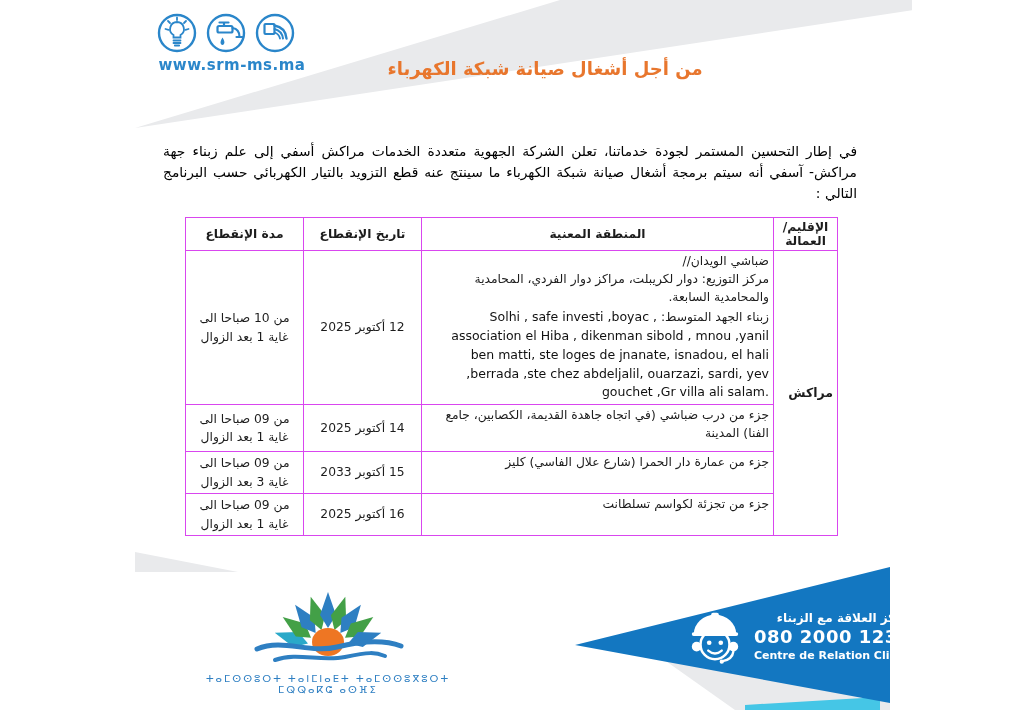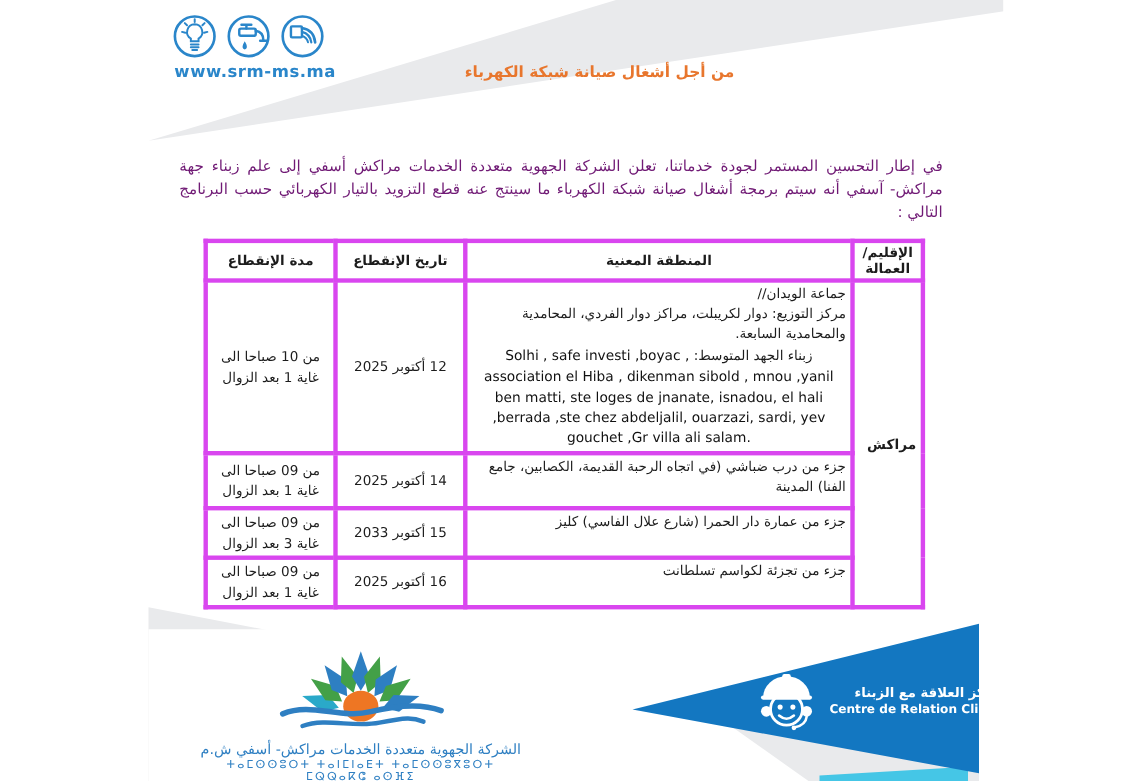--- a/index.html
+++ b/index.html
@@ -6,39 +6,39 @@
   .canvas{position:relative;width:912px;height:710px;background:#ffffff;overflow:hidden;
           font-family:"DejaVu Sans","Liberation Sans",sans-serif;color:#1c1c1c;}
   .bg{position:absolute;left:0;top:0;z-index:0;}
   .layer{position:absolute;z-index:2;}
 
   
   .icons-row{left:157px;top:13px;display:flex;gap:9px;}
   .website{left:143px;top:56px;width:178px;text-align:center;font-weight:bold;
            font-size:15px;color:#2a86ca;letter-spacing:.5px;}
   .title{left:310px;top:55px;width:470px;text-align:center;color:#e8762d;
-         font-weight:bold;font-size:14px;line-height:1.6;}
-
-  
-  .para{left:163px;width:694px;direction:rtl;text-align:justify;font-size:13.8px;line-height:1.52;color:#701a75;}
+         font-weight:bold;font-size:18px;line-height:1.6;}
+
+  
+  .para{left:163px;width:694px;direction:rtl;text-align:justify;font-size:13.8px;line-height:1.52;color:#000000;}
   .intro{top:141px;}
   .closing{top:497px;}
 
   
   .tbl-wrap{left:185px;top:217px;}
   table{border-collapse:collapse;direction:rtl;}
-  td,th{border:4px solid #d946ef;font-size:12.3px;padding:2px 4px;}
+  td,th{border:1px solid #d946ef;font-size:12.3px;padding:2px 4px;}
   th{font-weight:bold;text-align:center;height:20px;}
   col.c-region{width:64px;} col.c-area{width:352px;} col.c-date{width:118px;} col.c-dur{width:118px;}
   td.region{text-align:right;vertical-align:middle;font-weight:bold;font-size:12.5px;}
   td.date,td.dur{text-align:center;vertical-align:middle;line-height:1.5;}
   td.area{text-align:right;vertical-align:top;line-height:1.45;}
   tr.r1 td.area{height:140px;}
   tr.r2 td{height:42px;} tr.r3 td{height:34px;} tr.r4 td{height:34px;}
-  .latin-block{text-align:center;direction:rtl;margin-top:2px;line-height:1.5;}
+  .latin-block{text-align:right;direction:rtl;margin-top:2px;line-height:1.5;}
   .latin{direction:ltr;unicode-bidi:embed;font-size:12.5px;color:#111;}
 
   
   .logo-block{left:178px;top:572px;width:300px;text-align:center;z-index:3;}
   .company-ar{font-size:13px;color:#2e7fc2;margin-top:2px;}
   .company-tif{font-size:10px;color:#2e7fc2;letter-spacing:2px;margin-top:1px;}
 
   
   .contact{left:686px;top:608px;display:flex;align-items:center;gap:10px;z-index:3;}
   .contact-text{display:flex;flex-direction:column;color:#fff;line-height:1.25;}
@@ -107,32 +107,32 @@
       <tbody>
           <tr>
         <th>الإقليم/العمالة</th>
         <th>المنطقة المعنية</th>
         <th>تاريخ الإنقطاع</th>
         <th>مدة الإنقطاع</th>
       </tr>
       <tr class="r1">
         <td class="region" rowspan="4">مراكش</td>
         <td class="area">
-          <div>جماعة الويدان//</div>
+          <div>ضباشي الويدان//</div>
           <div>مركز التوزيع: دوار لكريبلت، مراكز دوار الفردي، المحامدية والمحامدية السابعة.</div>
           <div class="latin-block">
             <span>زبناء الجهد المتوسط:</span>
             <span class="latin">Solhi , safe investi ,boyac , association el Hiba , dikenman sibold , mnou ,yanil ben matti, ste loges de jnanate, isnadou, el hali ,berrada ,ste chez abdeljalil, ouarzazi, sardi, yev gouchet ,Gr villa ali salam.</span>
           </div>
         </td>
         <td class="date">12 أكتوبر 2025</td>
         <td class="dur">من 10 صباحا الى غاية 1 بعد الزوال</td>
       </tr>
       <tr class="r2">
-        <td class="area">جزء من درب ضباشي (في اتجاه الرحبة القديمة، الكصابين، جامع الفنا) المدينة</td>
+        <td class="area">جزء من درب ضباشي (في اتجاه جاهدة القديمة، الكصابين، جامع الفنا) المدينة</td>
         <td class="date">14 أكتوبر 2025</td>
         <td class="dur">من 09 صباحا الى غاية 1 بعد الزوال</td>
       </tr>
       <tr class="r3">
         <td class="area">جزء من عمارة دار الحمرا (شارع علال الفاسي) كليز</td>
         <td class="date">15 أكتوبر 2033</td>
         <td class="dur">من 09 صباحا الى غاية 3 بعد الزوال</td>
       </tr>
       <tr class="r4">
         <td class="area">جزء من تجزئة لكواسم تسلطانت</td>
@@ -172,38 +172,38 @@
         <g transform="rotate(72 85 78)">
             <polygon points="85,22 93,44 85,57 77,44" fill="#2e7fc2"></polygon>
           </g>
       </g>
       <ellipse cx="85" cy="70" rx="16" ry="14" fill="#ee7623"></ellipse>
       <g stroke="#2e7fc2" fill="none" stroke-linecap="round">
         <path d="M14,77 C40,66 66,82 94,75 S142,68 158,74" stroke-width="5"></path>
         <path d="M32,88 C54,80 78,90 102,85 S132,80 142,84" stroke-width="4"></path>
       </g>
     </svg>
-    <div class="company-ar" dir="rtl">الشركة الجهوية متعددة الخدمات مراكش- أسفي ش.م</div>
     <div class="company-tif">ⵜⴰⵎⵙⵙⵓⵔⵜ ⵜⴰⵏⵎⵏⴰⴹⵜ ⵜⴰⵎⵙⵙⵓⴳⵓⵔⵜ ⵎⵕⵕⴰⴽⵛ ⴰⵙⴼⵉ</div>
     
   </div>
 
   <div class="layer contact">
     <svg width="58" height="58" viewBox="0 0 60 60">
       <path d="M8,27 a22,20 0 0 1 44,0 z" fill="#ffffff"></path>
       <rect x="26" y="5" width="8" height="5" rx="2" fill="#ffffff"></rect>
       <rect x="6" y="25" width="48" height="4" rx="2" fill="#ffffff"></rect>
       <circle cx="30" cy="38" r="15" fill="none" stroke="#ffffff" stroke-width="2.6"></circle>
       <circle cx="24" cy="36" r="2.4" fill="#ffffff"></circle>
       <circle cx="36" cy="36" r="2.4" fill="#ffffff"></circle>
       <path d="M23,44 q7,6 14,0" stroke="#ffffff" stroke-width="2.4" fill="none" stroke-linecap="round"></path>
       <circle cx="11" cy="40" r="5" fill="#ffffff"></circle>
       <circle cx="49" cy="40" r="5" fill="#ffffff"></circle>
       <path d="M49,45 q-1,8 -11,10" stroke="#ffffff" stroke-width="2.4" fill="none" stroke-linecap="round"></path>
       <circle cx="37" cy="55.5" r="2.2" fill="#ffffff"></circle>
     </svg>
     <div class="contact-text">
       <div class="contact-ar">مركز العلاقة مع الزبناء</div>
+      <div class="contact-phone">080 2000 123</div>
       <div class="contact-fr">Centre de Relation Client</div>
     </div>
   </div>
 
 </div>
 
 </body></html>

